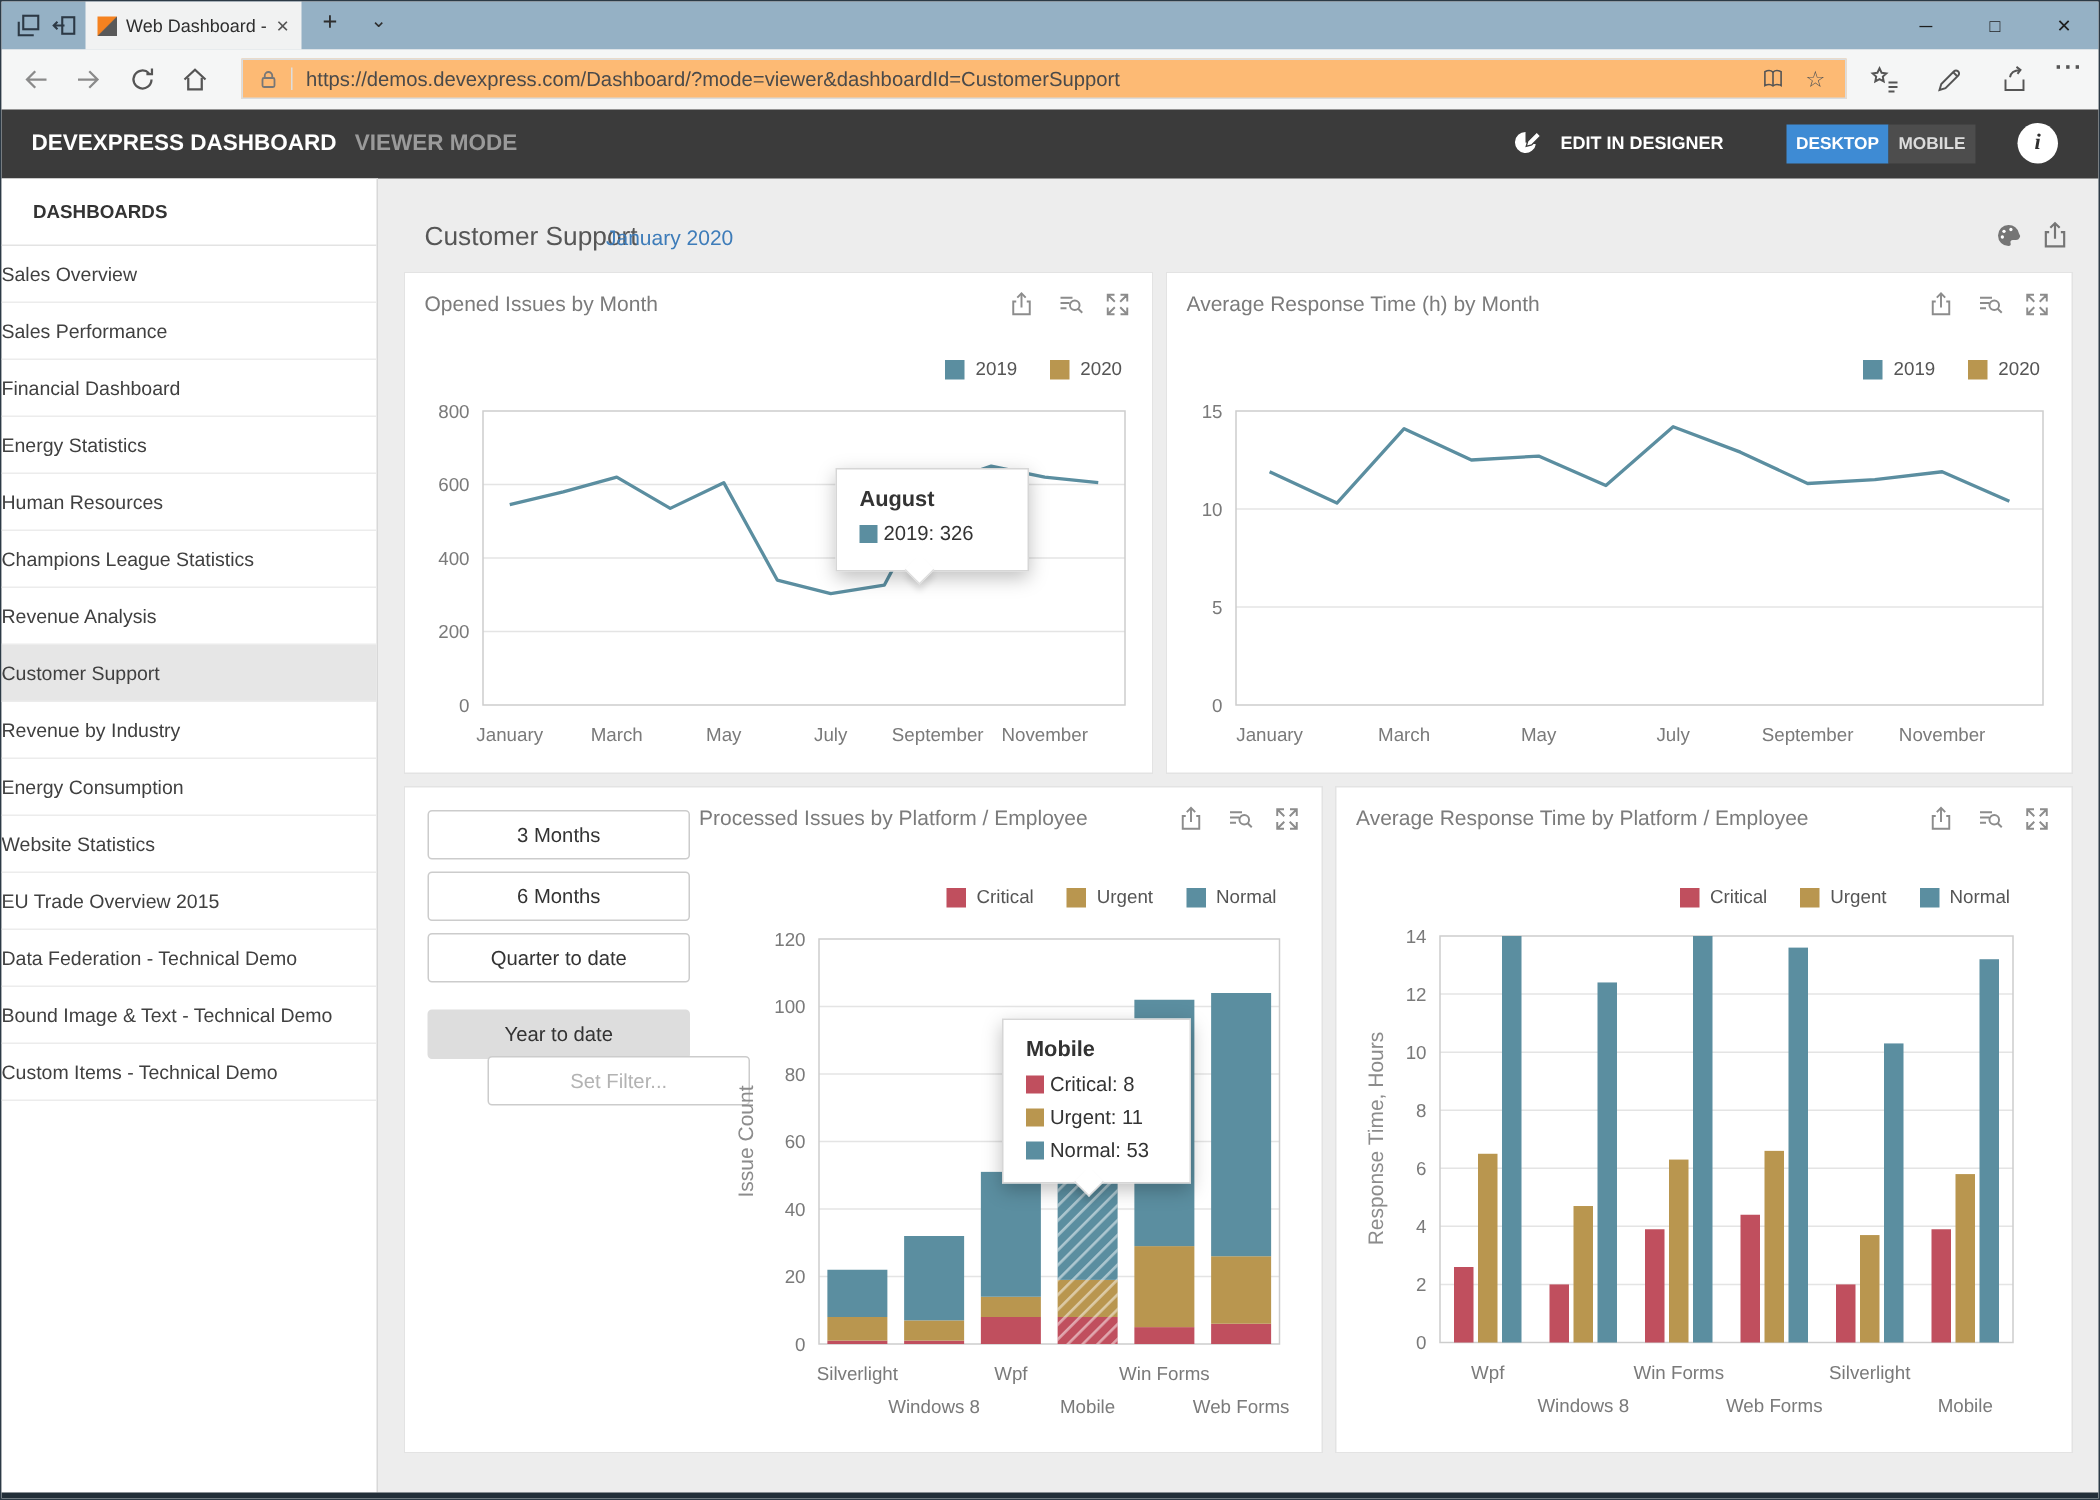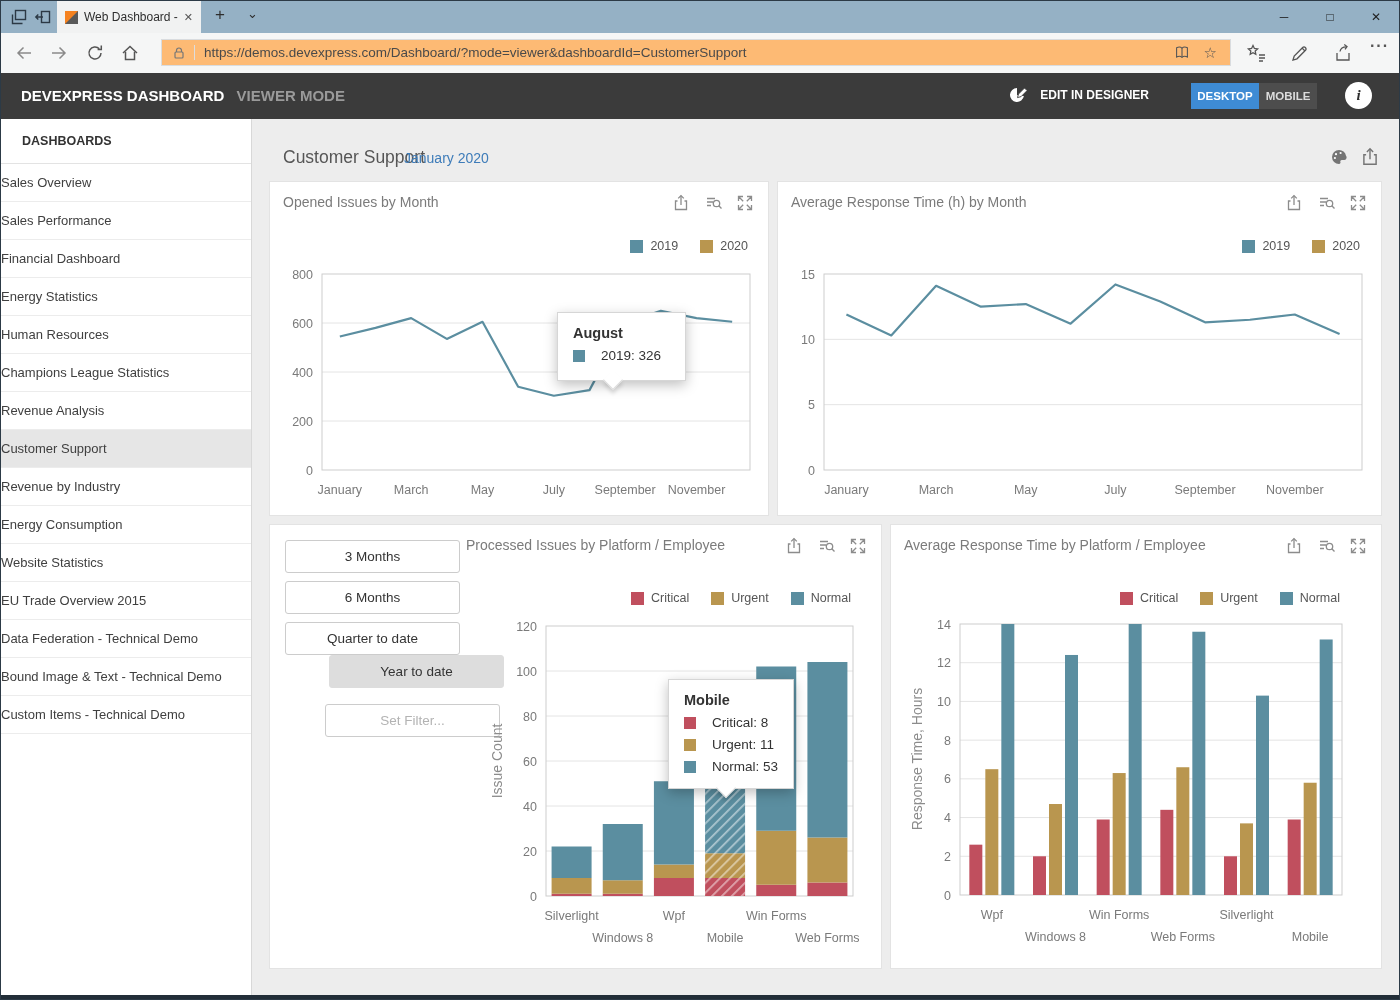--- a/index.html
+++ b/index.html
@@ -79,21 +79,21 @@
   
   .fbtn{position:absolute;left:15px;width:175px;height:33px;line-height:31px;text-align:center;font-size:13.5px;color:#333;background:#fff;border:1px solid #ccc;border-radius:3px;box-sizing:border-box;cursor:pointer;}
   .fbtn.selected{background:#ddd;border-color:#ddd;}
   .fbtn.disabled{color:#b3b3b3;cursor:default;margin-left:40px;}
 
   
   .tooltip{position:absolute;background:#fff;border:1px solid #d6d6d6;box-shadow:0 4px 12px rgba(0,0,0,0.25);z-index:5;padding:12px 15px;box-sizing:border-box;}
   #t1{left:264px;top:130px;width:129px;height:69px;margin-left:23px;}
   #t3{left:398px;top:154px;width:126px;height:110px;}
   .tt-title{font-size:14.5px;font-weight:bold;color:#333;}
-  .tt-row{display:flex;align-items:center;gap:16px;margin-top:7px;font-size:13.5px;color:#333;white-space:nowrap;}
+  .tt-row{display:flex;align-items:center;gap:4px;margin-top:7px;font-size:13.5px;color:#333;white-space:nowrap;}
   .sq{width:12px;height:12px;flex:none;display:inline-block;}
   .tt-arrow{position:absolute;bottom:-7px;width:13px;height:13px;background:#fff;transform:rotate(45deg);border-right:1px solid #ddd;border-bottom:1px solid #ddd;box-shadow:3px 3px 4px rgba(0,0,0,0.12);}
   #t1 .tt-arrow{left:48px}
   #t3 .tt-arrow{left:50px}
 
   .window-bottom{position:absolute;left:0;right:0;bottom:0;height:4px;background:#222e38;z-index:20;}
 </style>
 </head>
 <body>
 
@@ -336,21 +336,21 @@
         <text x="516.75" y="312" text-anchor="middle" class="tick">November</text>
         <polyline points="68.41666666666667,132.50666666666666 113.25,153.41333333333333 158.08333333333334,103.76000000000002 202.91666666666669,124.66666666666666 247.75,122.05333333333334 292.58333333333337,141.65333333333334 337.4166666666667,102.45333333333335 382.25,119.44 427.08333333333337,140.34666666666666 471.9166666666667,137.73333333333332 516.75,132.50666666666666 561.5833333333334,152.10666666666665" fill="none" stroke="#5b8ea0" stroke-width="2.2" stroke-linejoin="round"></polyline>
       </svg>
   </div>
 
   <div class="panel" id="p3">
     <div id="filter-buttons">
         <div class="fbtn" style="top: 15px;">3 Months</div>
         <div class="fbtn" style="top: 56px;">6 Months</div>
         <div class="fbtn" style="top: 97px;">Quarter to date</div>
-        <div class="fbtn selected" style="top: 130px; margin-left: 44px;">Year to date</div>
+        <div class="fbtn selected" style="top: 148px;">Year to date</div>
         <div class="fbtn disabled" style="top: 179px;">Set Filter...</div>
       </div>
     <div class="panel-title">Processed Issues by Platform / Employee</div>
     <span class="pic pic-export"><svg width="18" height="18" viewBox="0 0 18 18" fill="none" stroke="#8c8c8c" stroke-width="1.3">
           <path d="M5.5 7 H3.5 V15.5 H14.5 V7 H12.5"></path>
           <path d="M9 11 V1.8"></path>
           <path d="M6.2 4.4 L9 1.6 11.8 4.4"></path>
         </svg></span>
     <span class="pic pic-inspect"><svg width="18" height="18" viewBox="0 0 18 18" fill="none" stroke="#8c8c8c" stroke-width="1.3">
           <path d="M2 4.5 h8 M2 8 h6 M2 11.5 h4"></path>

